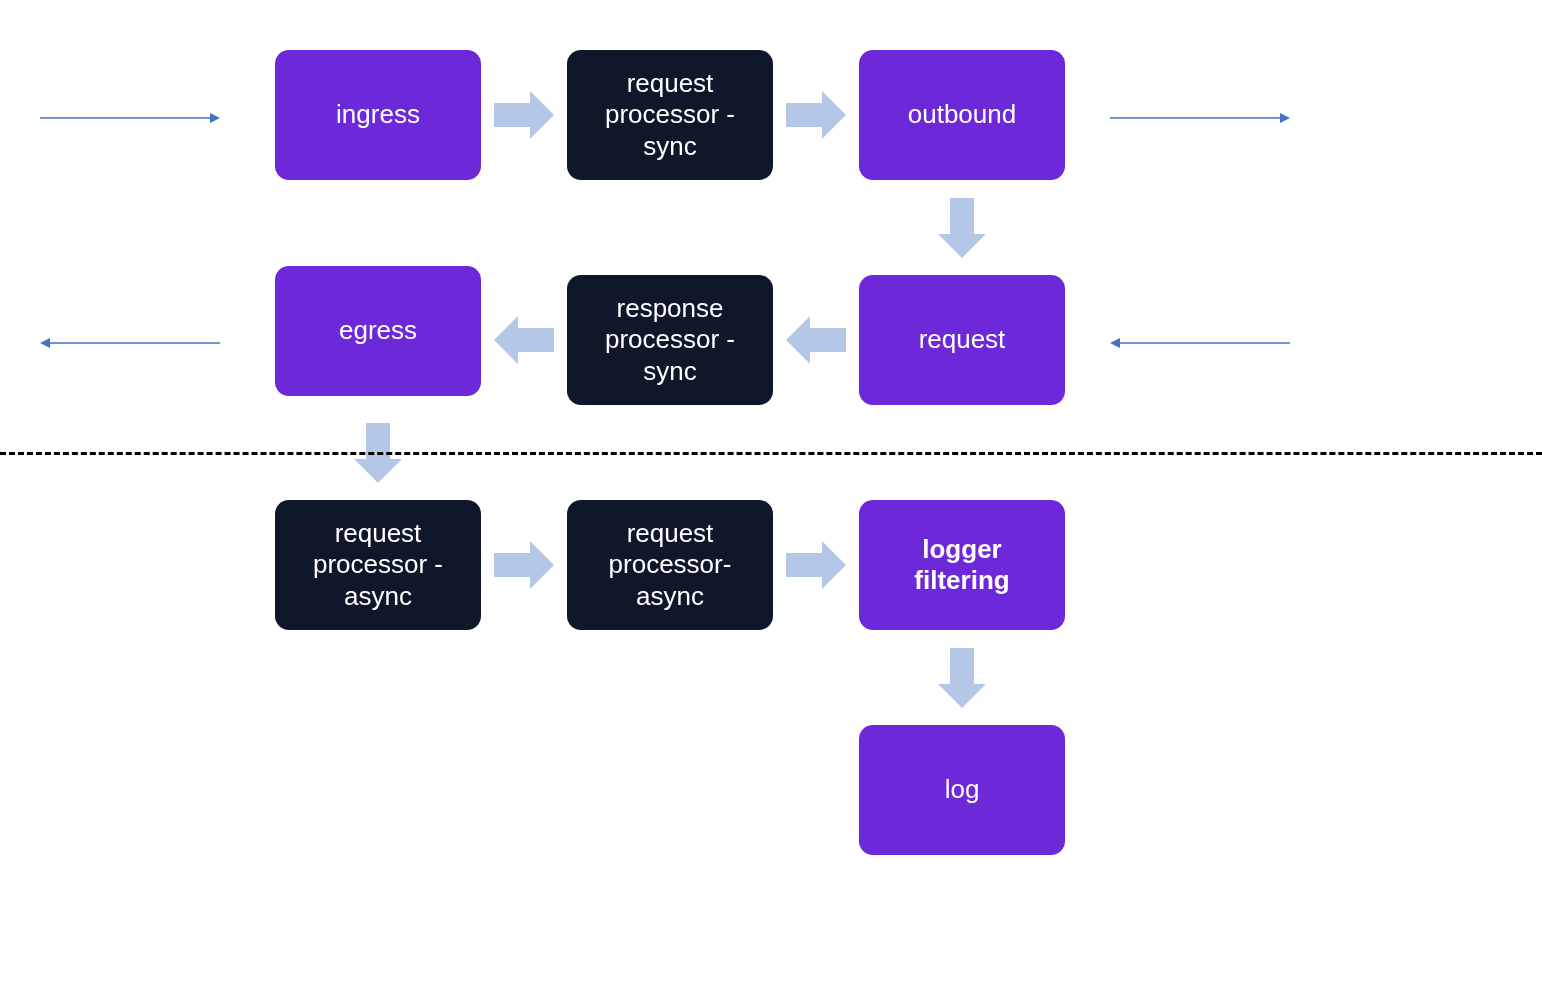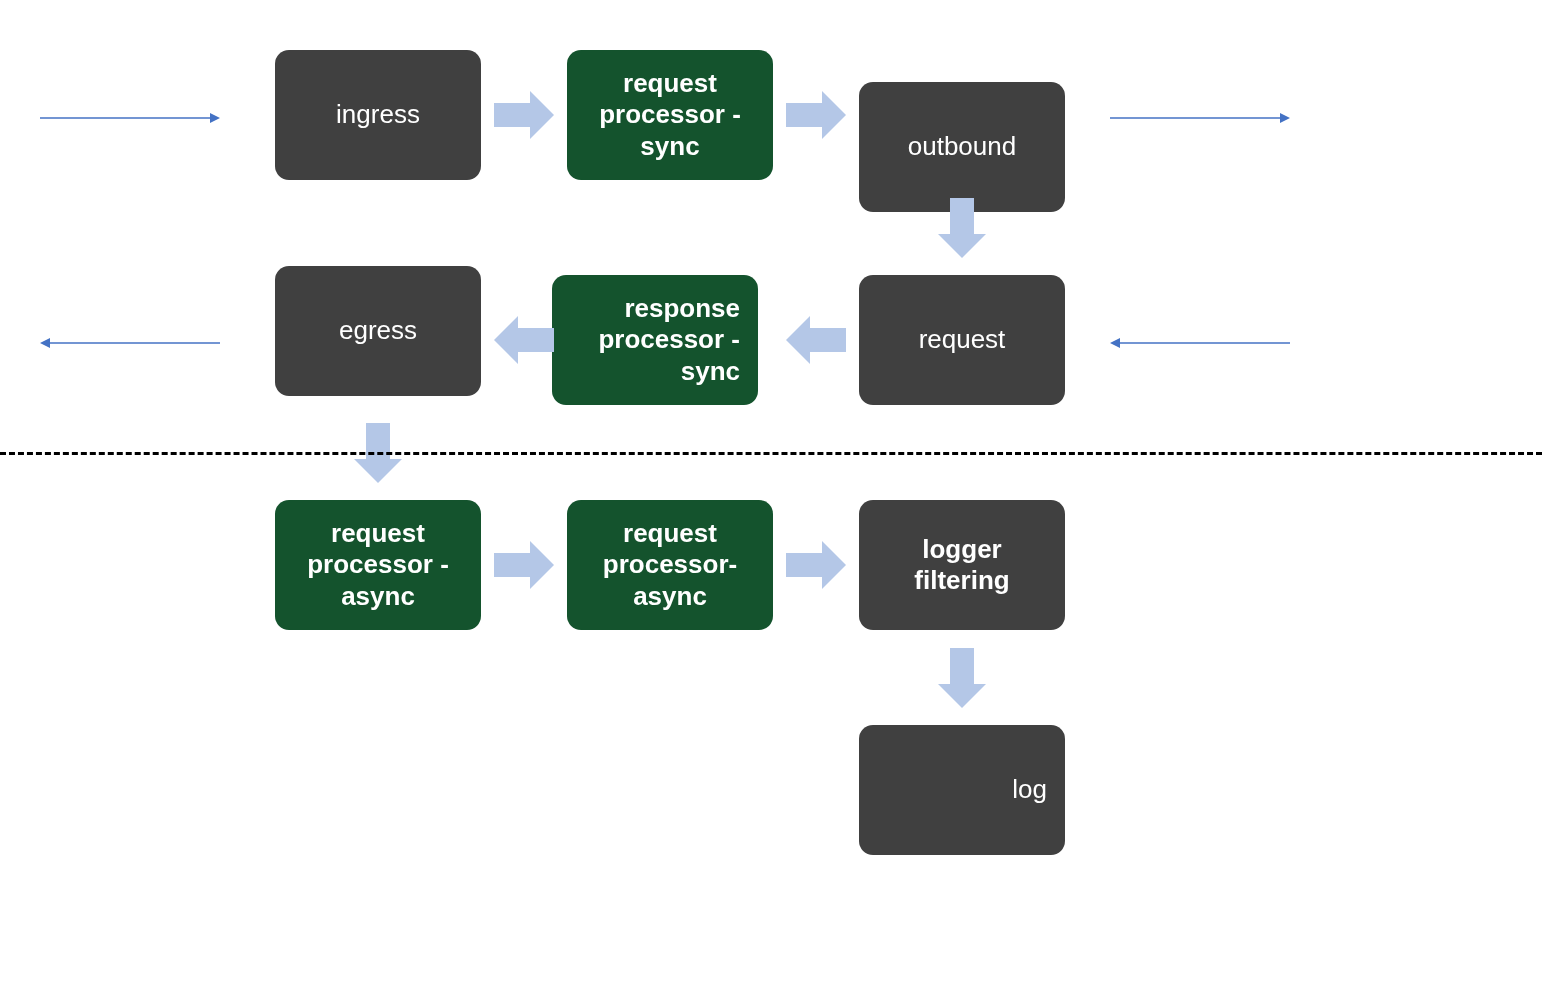--- a/index.html
+++ b/index.html
@@ -17,22 +17,22 @@
       border-radius: 14px;
       display: flex;
       align-items: center;
       justify-content: center;
       text-align: center;
       color: #fff;
       font-size: 26px;
       line-height: 1.2;
       padding: 10px 18px;
     }
-    .blue { background: #404040; }
-    .green { background: #14532d; font-weight: bold; }
+    .blue { background: #6d28d9; }
+    .green { background: #0f172a; }
     .arrow-block {
       position: absolute;
       width: 60px;
       height: 48px;
     }
     .thin-arrow {
       position: absolute;
       height: 2px;
     }
     .dashed-divider {
@@ -44,45 +44,45 @@
   </style>
 </head>
 <body>
 
 <div class="node blue" style="left:275px; top:50px;">
     <span>ingress</span>
   </div>
 <div class="node green" style="left:567px; top:50px;">
     <span>request processor  - sync</span>
   </div>
-<div class="node blue" style="left:859px; top:50px;margin-top:32px;">
+<div class="node blue" style="left:859px; top:50px;">
     <span>outbound</span>
   </div>
 
 <div class="node blue" style="left:275px; top:266px;">
     <span>egress</span>
   </div>
-<div class="node green" style="left:552px; top:275px;text-align:right;">
+<div class="node green" style="left:567px; top:275px;">
     <span>response processor - sync</span>
   </div>
 <div class="node blue" style="left:859px; top:275px;">
     <span>request</span>
   </div>
 
 <div class="node green" style="left:275px; top:500px;align-items:center;">
     <span>request processor - async</span>
   </div>
 <div class="node green" style="left:567px; top:500px;">
     <span>request processor- async</span>
   </div>
 <div class="node blue" style="left:859px; top:500px;font-weight:bold;">
     <span>logger filtering</span>
   </div>
 
-<div class="node blue" style="left:859px; top:725px;justify-content:flex-end;">
+<div class="node blue" style="left:859px; top:725px;">
     <span>log</span>
   </div>
 
 <svg class="thin-arrow" style="left:40px; top:112px; width:180px; height:12px;">
   <line x1="0" y1="6" x2="170" y2="6" stroke="#4472c4" stroke-width="1.5"></line>
   <polygon points="170,1 180,6 170,11" fill="#4472c4"></polygon>
 </svg>
 <svg class="thin-arrow" style="left:1110px; top:112px; width:180px; height:12px;">
   <line x1="0" y1="6" x2="170" y2="6" stroke="#4472c4" stroke-width="1.5"></line>
   <polygon points="170,1 180,6 170,11" fill="#4472c4"></polygon>

